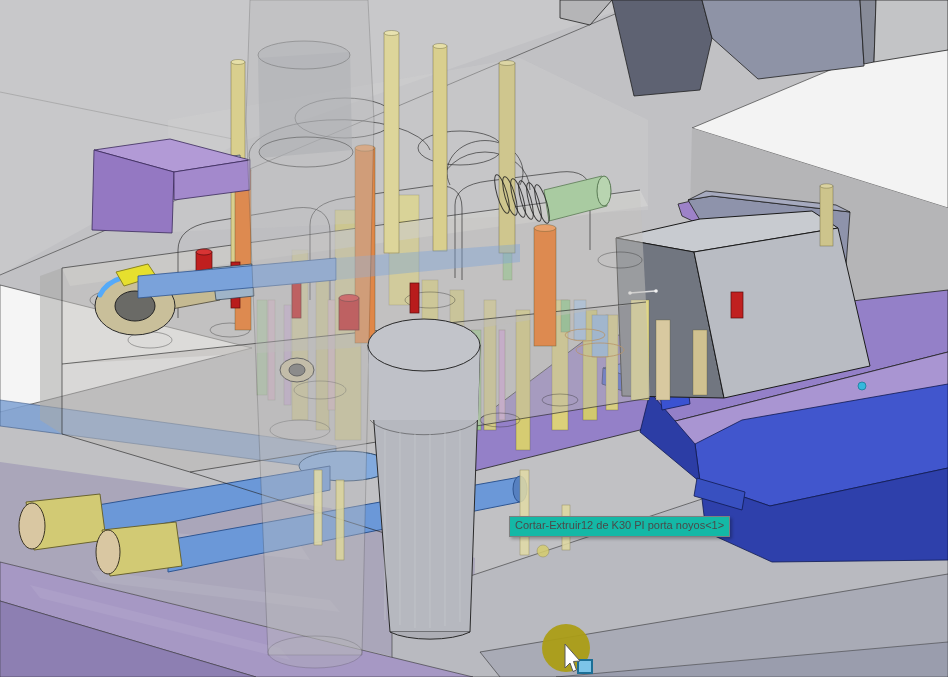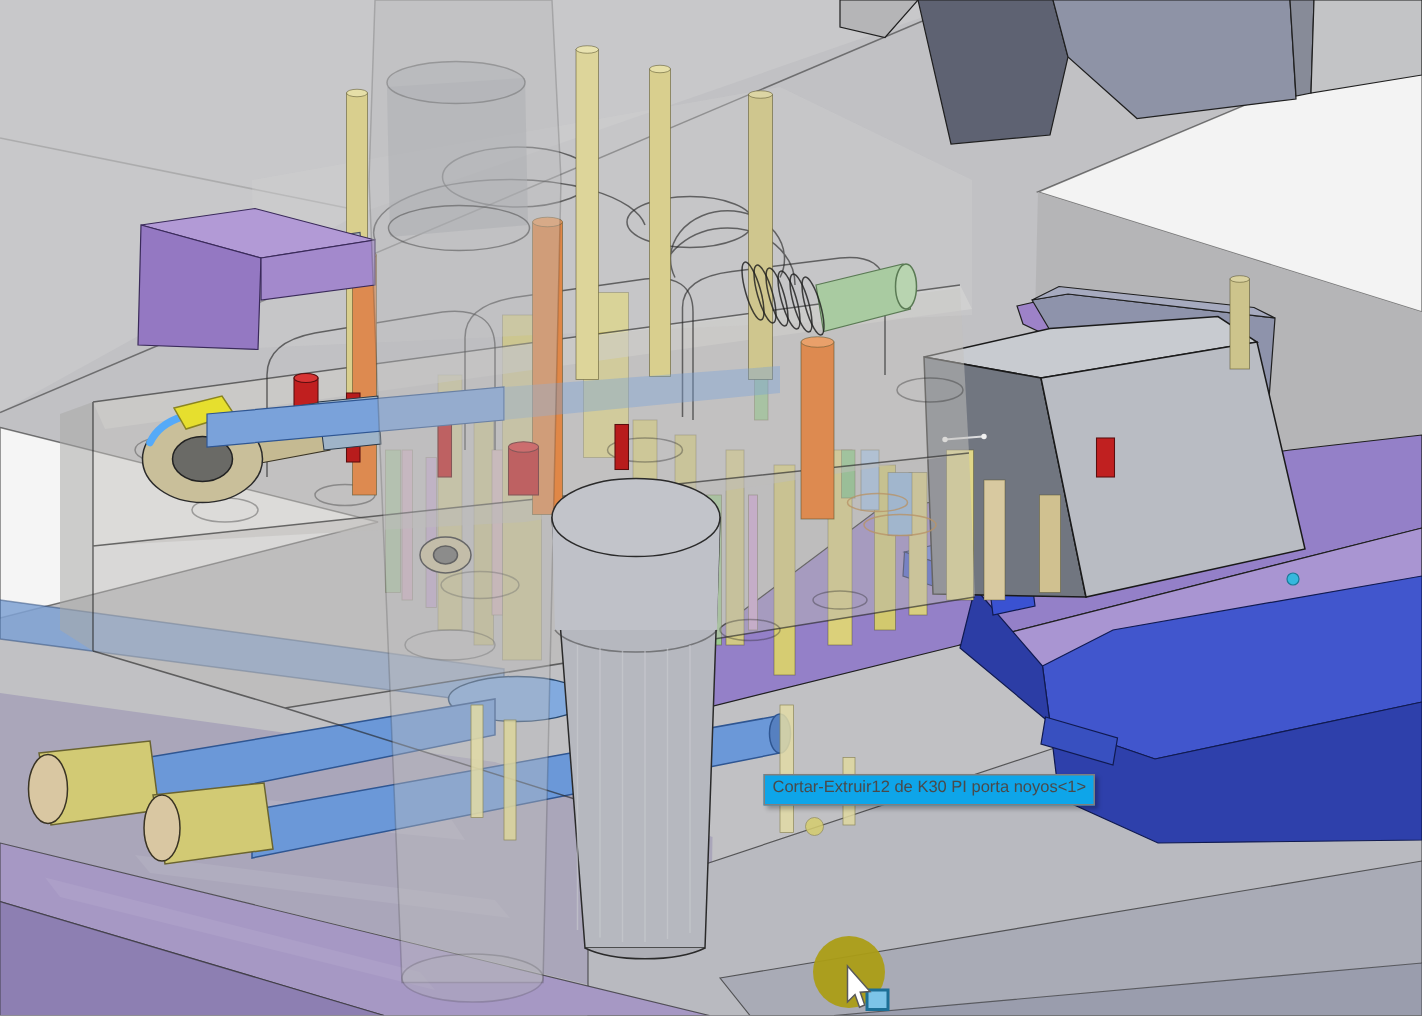--- a/index.html
+++ b/index.html
@@ -4,21 +4,21 @@
 <style>
   html,body{margin:0;padding:0;background:#888;}
   .viewport{
     position:relative;width:948px;height:677px;overflow:hidden;
     background:#c1c1c4;font-family:"Liberation Sans",sans-serif;
     cursor:default;
   }
   .viewport svg{position:absolute;left:0;top:0;}
   .tooltip{
     position:absolute;left:509px;top:516px;height:16px;
-    padding:1px 5px 2px 5px;background:#0ea5e9;border:1px solid #7f7f7f;
+    padding:1px 5px 2px 5px;background:#14b8a6;border:1px solid #7f7f7f;
     color:#4a4a4a;font-size:11px;line-height:15px;white-space:nowrap;
     box-shadow:2px 2px 3px rgba(0,0,0,.28);z-index:30;
   }
   .cursor-layer{position:absolute;left:0;top:0;width:948px;height:677px;z-index:40;pointer-events:none;}
 </style>
 </head>
 <body>
 
 <div class="viewport">
 <svg width="948" height="677" viewBox="0 0 948 677">

